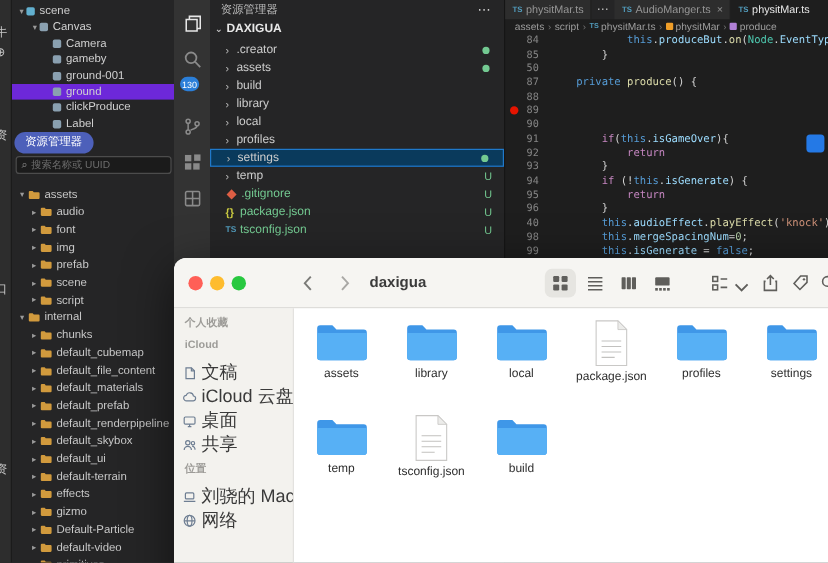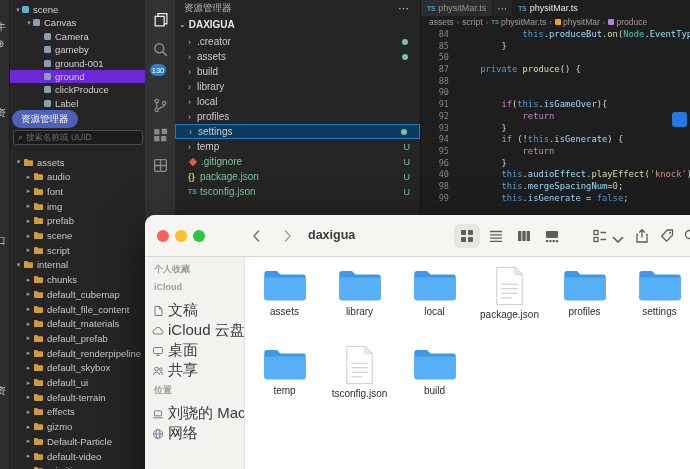--- a/index.html
+++ b/index.html
@@ -412,20 +412,25 @@
       </div>
   </div>
 
   <div class="vse">
     <div class="tabbar" id="tabbar">
         <div class="tab">
           <span class="ts-ico">TS</span>
           <span>physitMar.ts</span>
         </div>
         <div class="tab-ovf">⋯</div>
+        <div class="tab">
+          <span class="ts-ico">TS</span>
+          <span>AudioManger.ts</span>
+          <span class="tab-x">×</span>
+        </div>
         <div class="tab active">
           <span class="ts-ico">TS</span>
           <span>physitMar.ts</span>
         </div>
       </div>
     <div class="crumbs" id="crumbs">
         <span class="crumb">
           <span>assets</span>
         </span>
         <span class="c-sep">›</span>
@@ -460,20 +465,24 @@
  <div class="cl">
    <span class="gut"><span>50</span></span>
    <pre class="ct"></pre>
  </div>
  <div class="cl">
    <span class="gut"><span>87</span></span>
    <pre class="ct"><span class="tk-sp">    </span><span class="tk-kw">private</span><span class="tk-sp"> </span><span class="tk-fn">produce</span><span class="tk-pl">() {</span></pre>
  </div>
  <div class="cl">
    <span class="gut"><span>88</span></span>
+   <pre class="ct"></pre>
+ </div>
+ <div class="cl">
+   <span class="gut"><span class="bp"></span><span>89</span></span>
    <pre class="ct"></pre>
  </div>
  <div class="cl">
    <span class="gut"><span>90</span></span>
    <pre class="ct"></pre>
  </div>
  <div class="cl">
    <span class="gut"><span>91</span></span>
    <pre class="ct"><span class="tk-sp">        </span><span class="tk-ctrl">if</span><span class="tk-pl">(</span><span class="tk-kw">this</span><span class="tk-pl">.</span><span class="tk-prop">isGameOver</span><span class="tk-pl">){</span></pre>
  </div>

